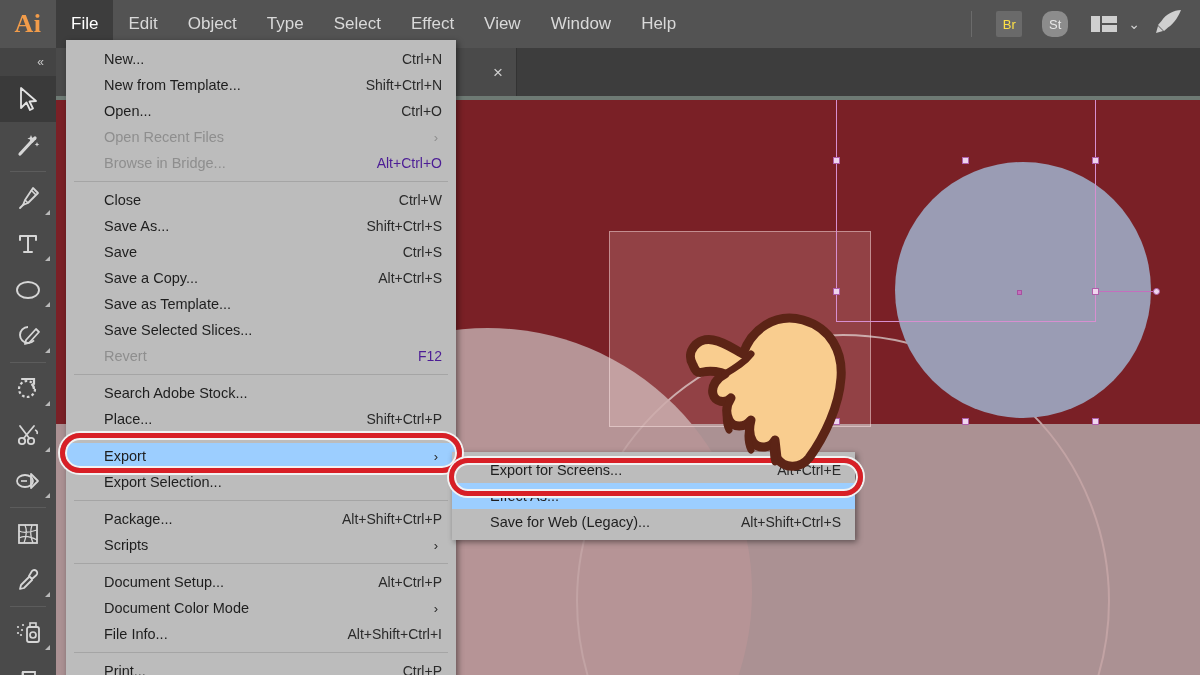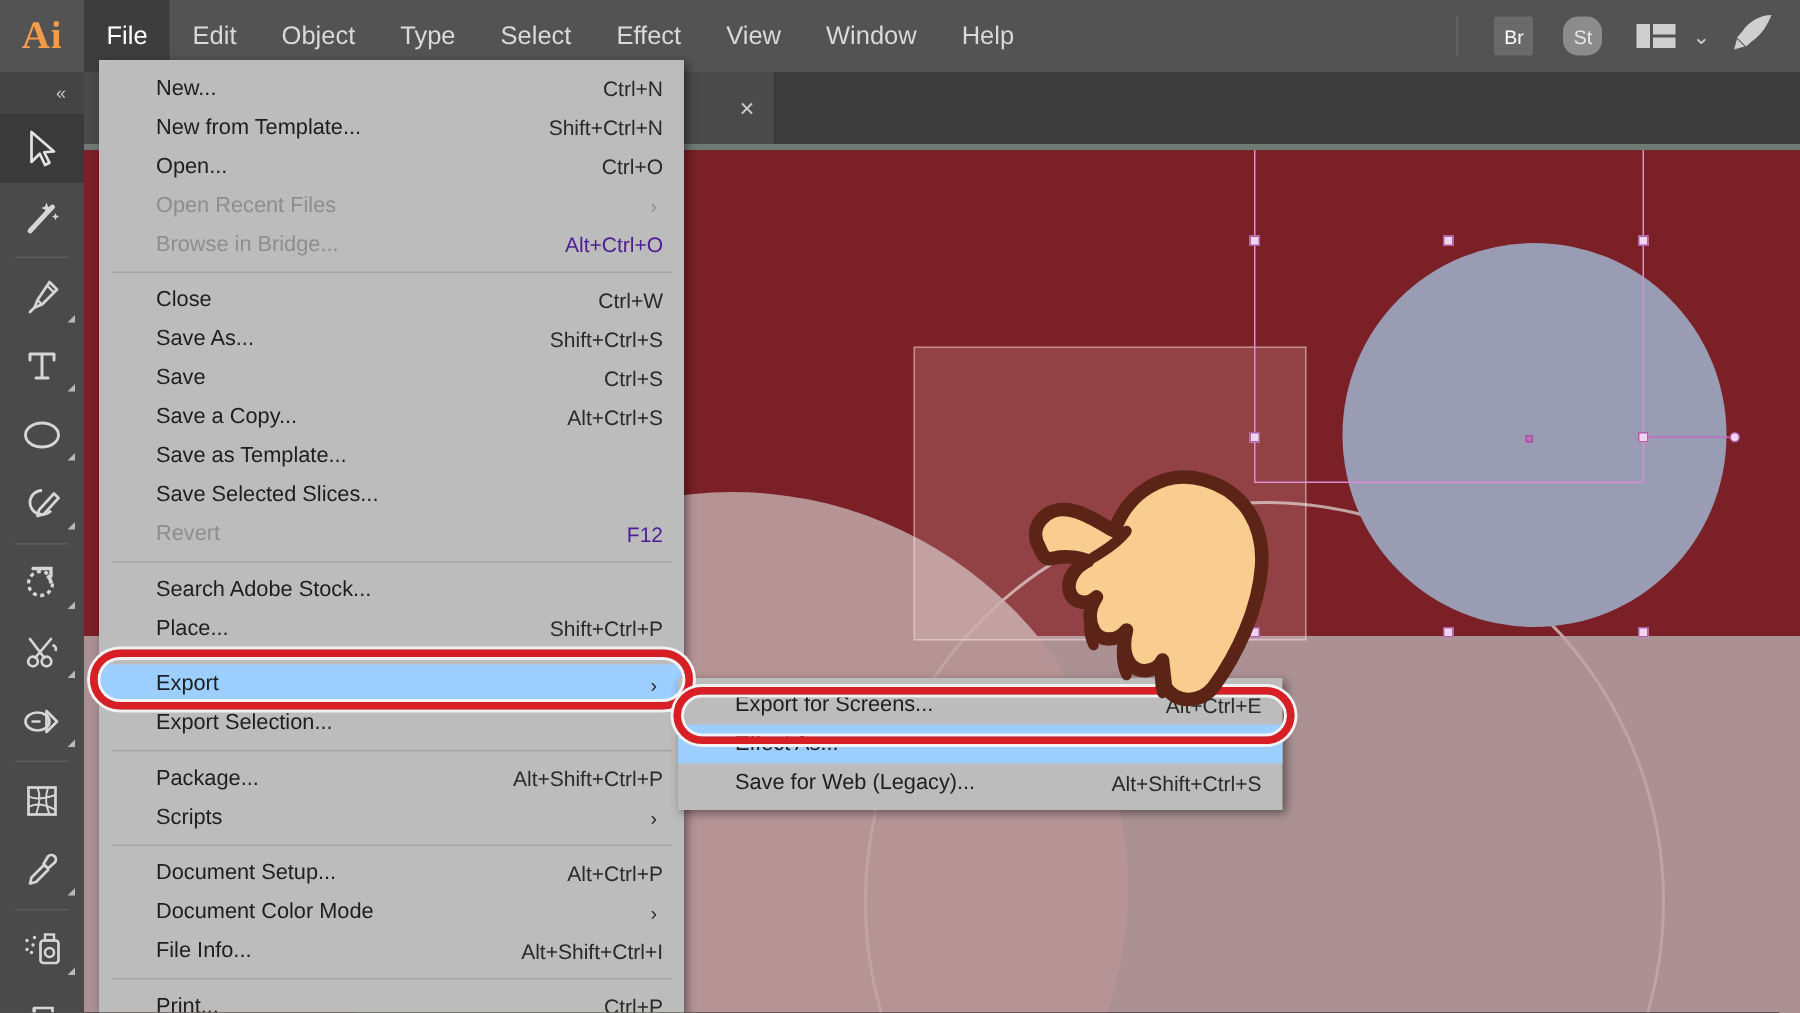--- a/index.html
+++ b/index.html
@@ -136,21 +136,21 @@
     padding-right: 16px;
   }
   .mr-div {
     width: 1px; height: 26px;
     background: #6b6b6b;
     margin: 0 14px;
   }
   .sq-btn {
     width: 26px; height: 26px;
     background: #6a6a6a;
-    color: #ffffff;
+    color: #fde047;
     font-size: 13px;
     display: flex; align-items: center; justify-content: center;
     margin: 0 10px;
     border-radius: 2px;
   }
   .sq-btn.lit { background: #8c8c8c; color: #e8e8e8; border-radius: 10px; }
   #layout-icon { margin-left: 12px; display:flex; }
   #chev { color: #cfcfcf; font-size: 14px; margin: 0 10px; }
   #rocket { color: #cfcfcf; margin-left: 4px; }
 

